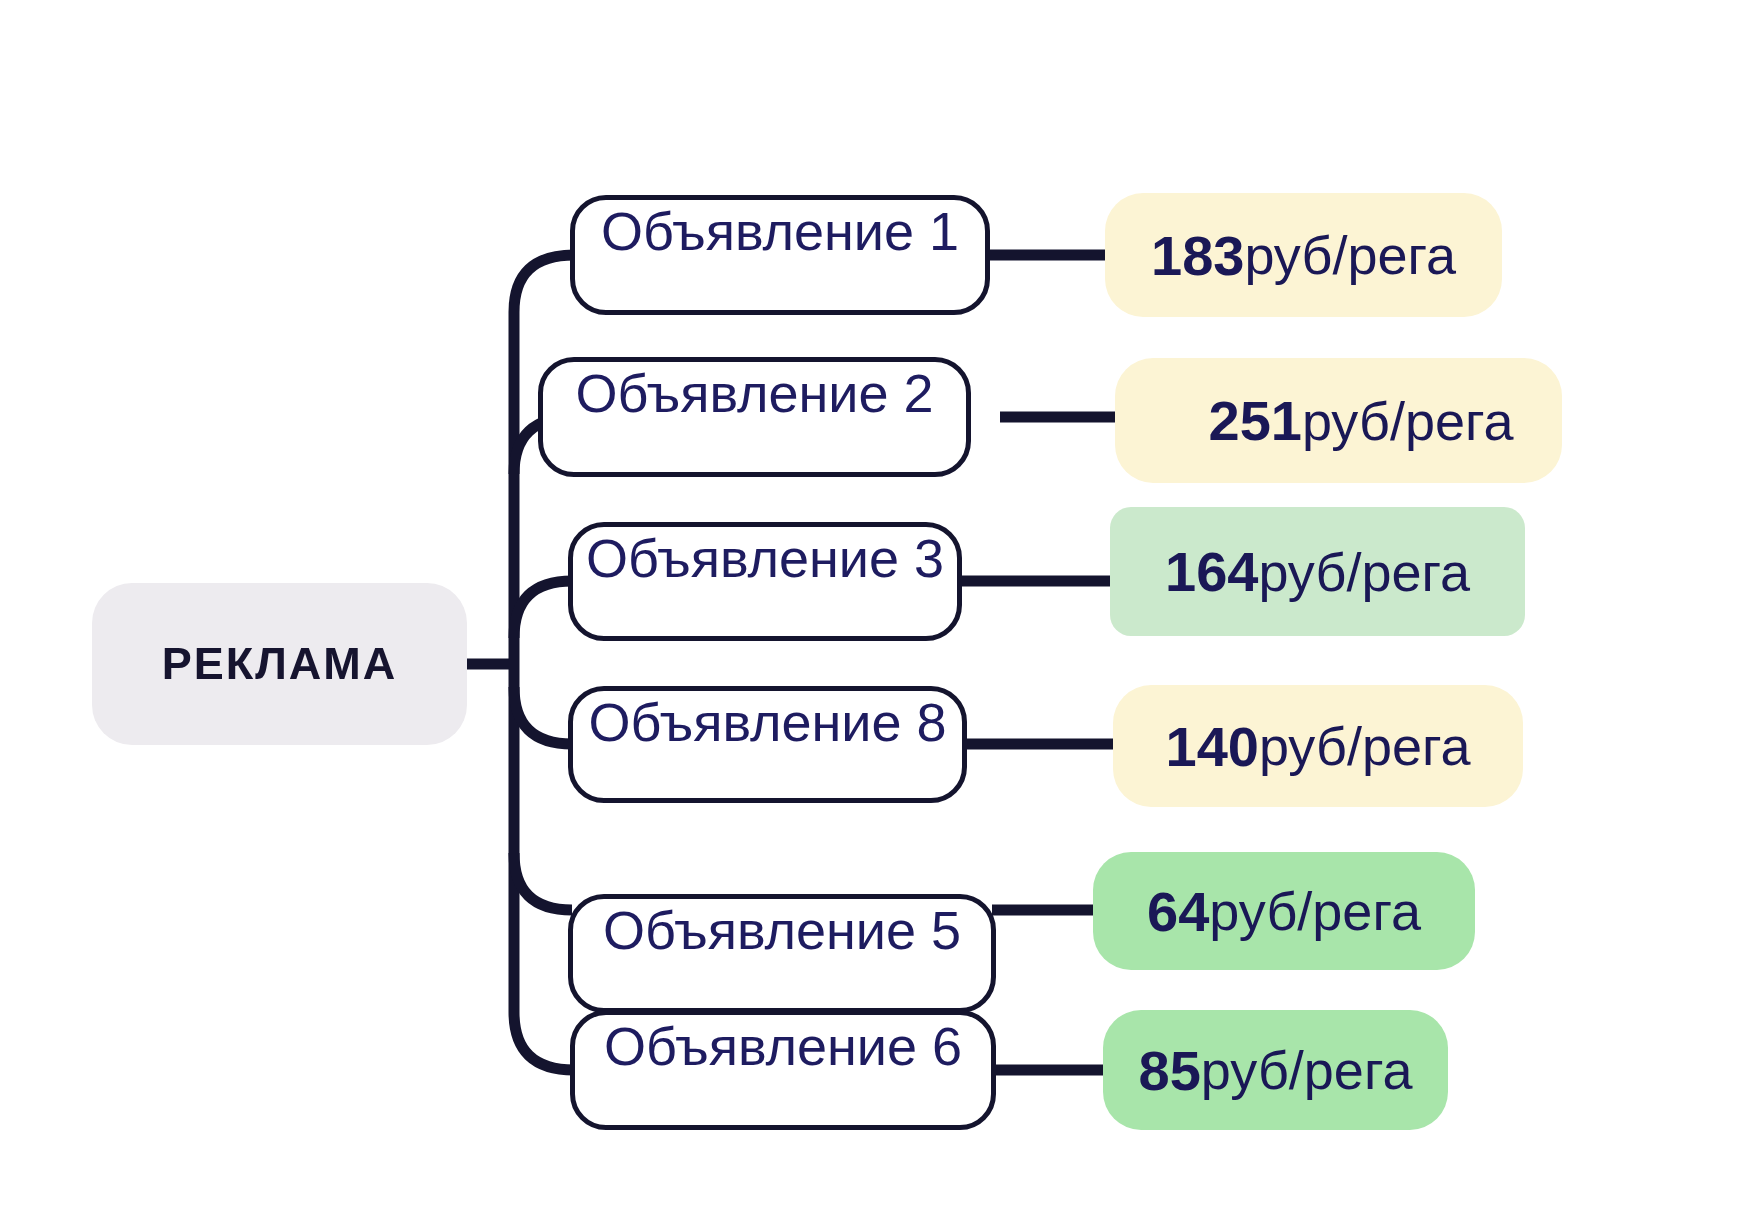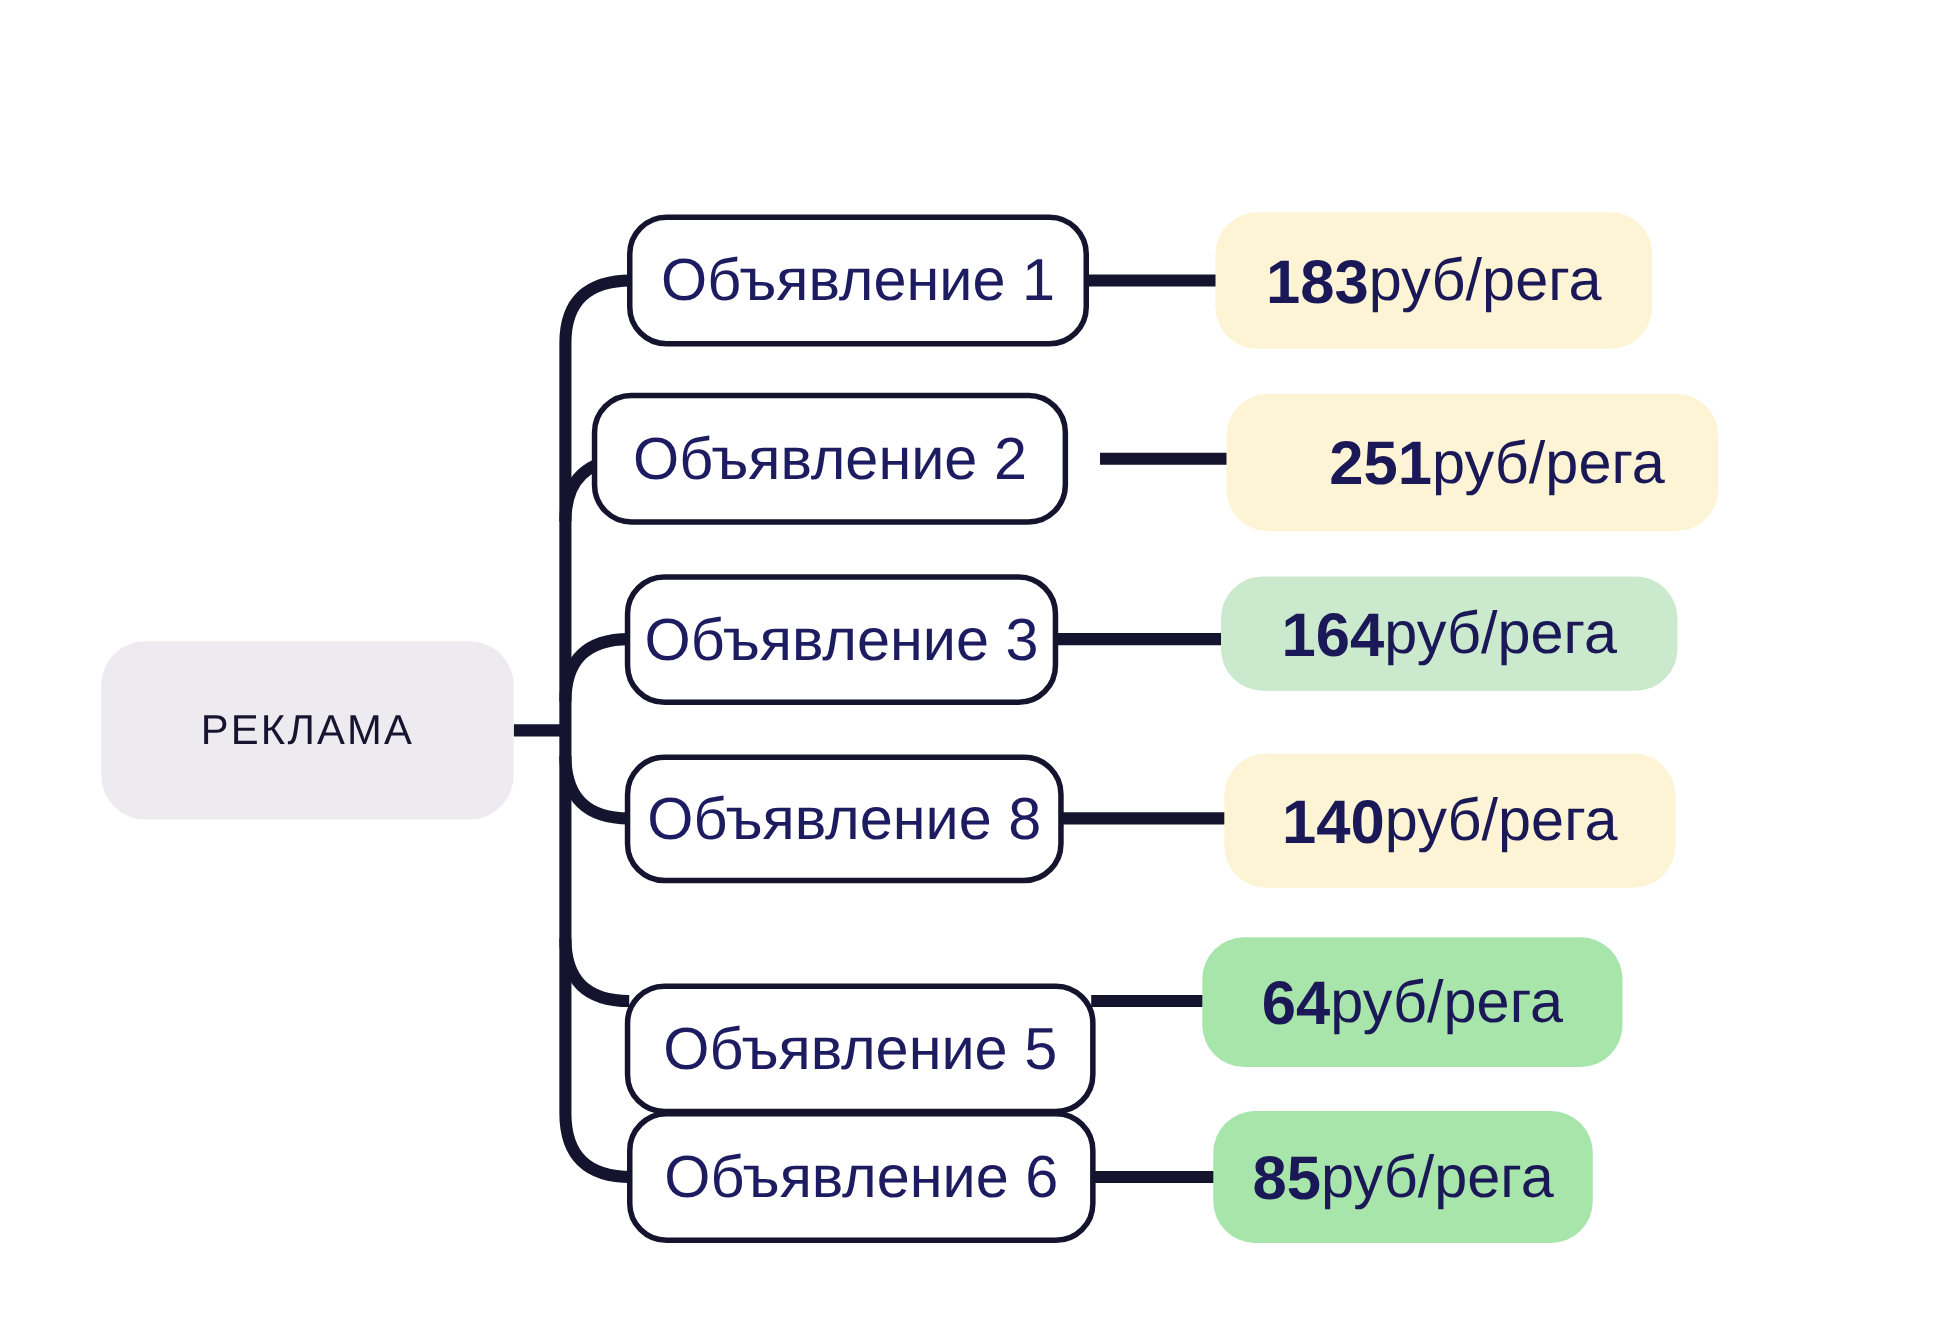--- a/index.html
+++ b/index.html
@@ -34,32 +34,31 @@
     height: 162px;
     background: var(--c-root-fill, #EDEBEF);
     border-radius: 40px;
     display: flex;
     align-items: center;
     justify-content: center;
     z-index: 1;
   }
   .root-node .root-label {
     color: var(--c-root-text, #16142F);
-    font-size: 38px;
-    font-weight: 400;
+    font-size: 45px;
+    font-weight: 700;
     letter-spacing: 2px;
   }
   .adbox {
     position: absolute;
     background: var(--c-box-fill, #ffffff);
     border: 5px solid var(--c-box-border, #14142E);
     border-radius: 36px;
     box-sizing: border-box;
     display: flex;
-    align-items: center;
     justify-content: center;
     z-index: 1;
   }
   .adbox .ad-label {
     color: var(--c-label-text, #1E1C60);
     font-size: 54px;
     font-weight: 400;
     white-space: nowrap;
   }
   .badge {
@@ -130,21 +129,21 @@
   </div>
 
   <div class="badge cream" style="left:1105px; top:193px; width:397px; height:124px;">
     <span class="num">183</span>
     <span class="unit">руб/рега</span>
   </div>
   <div class="badge cream" style="left:1115px; top:358px; width:402px; height:125px;padding-left:45px;">
     <span class="num">251</span>
     <span class="unit">руб/рега</span>
   </div>
-  <div class="badge light-green" style="left:1110px; top:524px; width:415px; height:104px;">
+  <div class="badge light-green" style="left:1110px; top:507px; width:415px; height:129px;border-radius:21px;">
     <span class="num">164</span>
     <span class="unit">руб/рега</span>
   </div>
   <div class="badge cream" style="left:1113px; top:685px; width:410px; height:122px;">
     <span class="num">140</span>
     <span class="unit">руб/рега</span>
   </div>
   <div class="badge green" style="left:1093px; top:852px; width:382px; height:118px;">
     <span class="num">64</span>
     <span class="unit">руб/рега</span>

